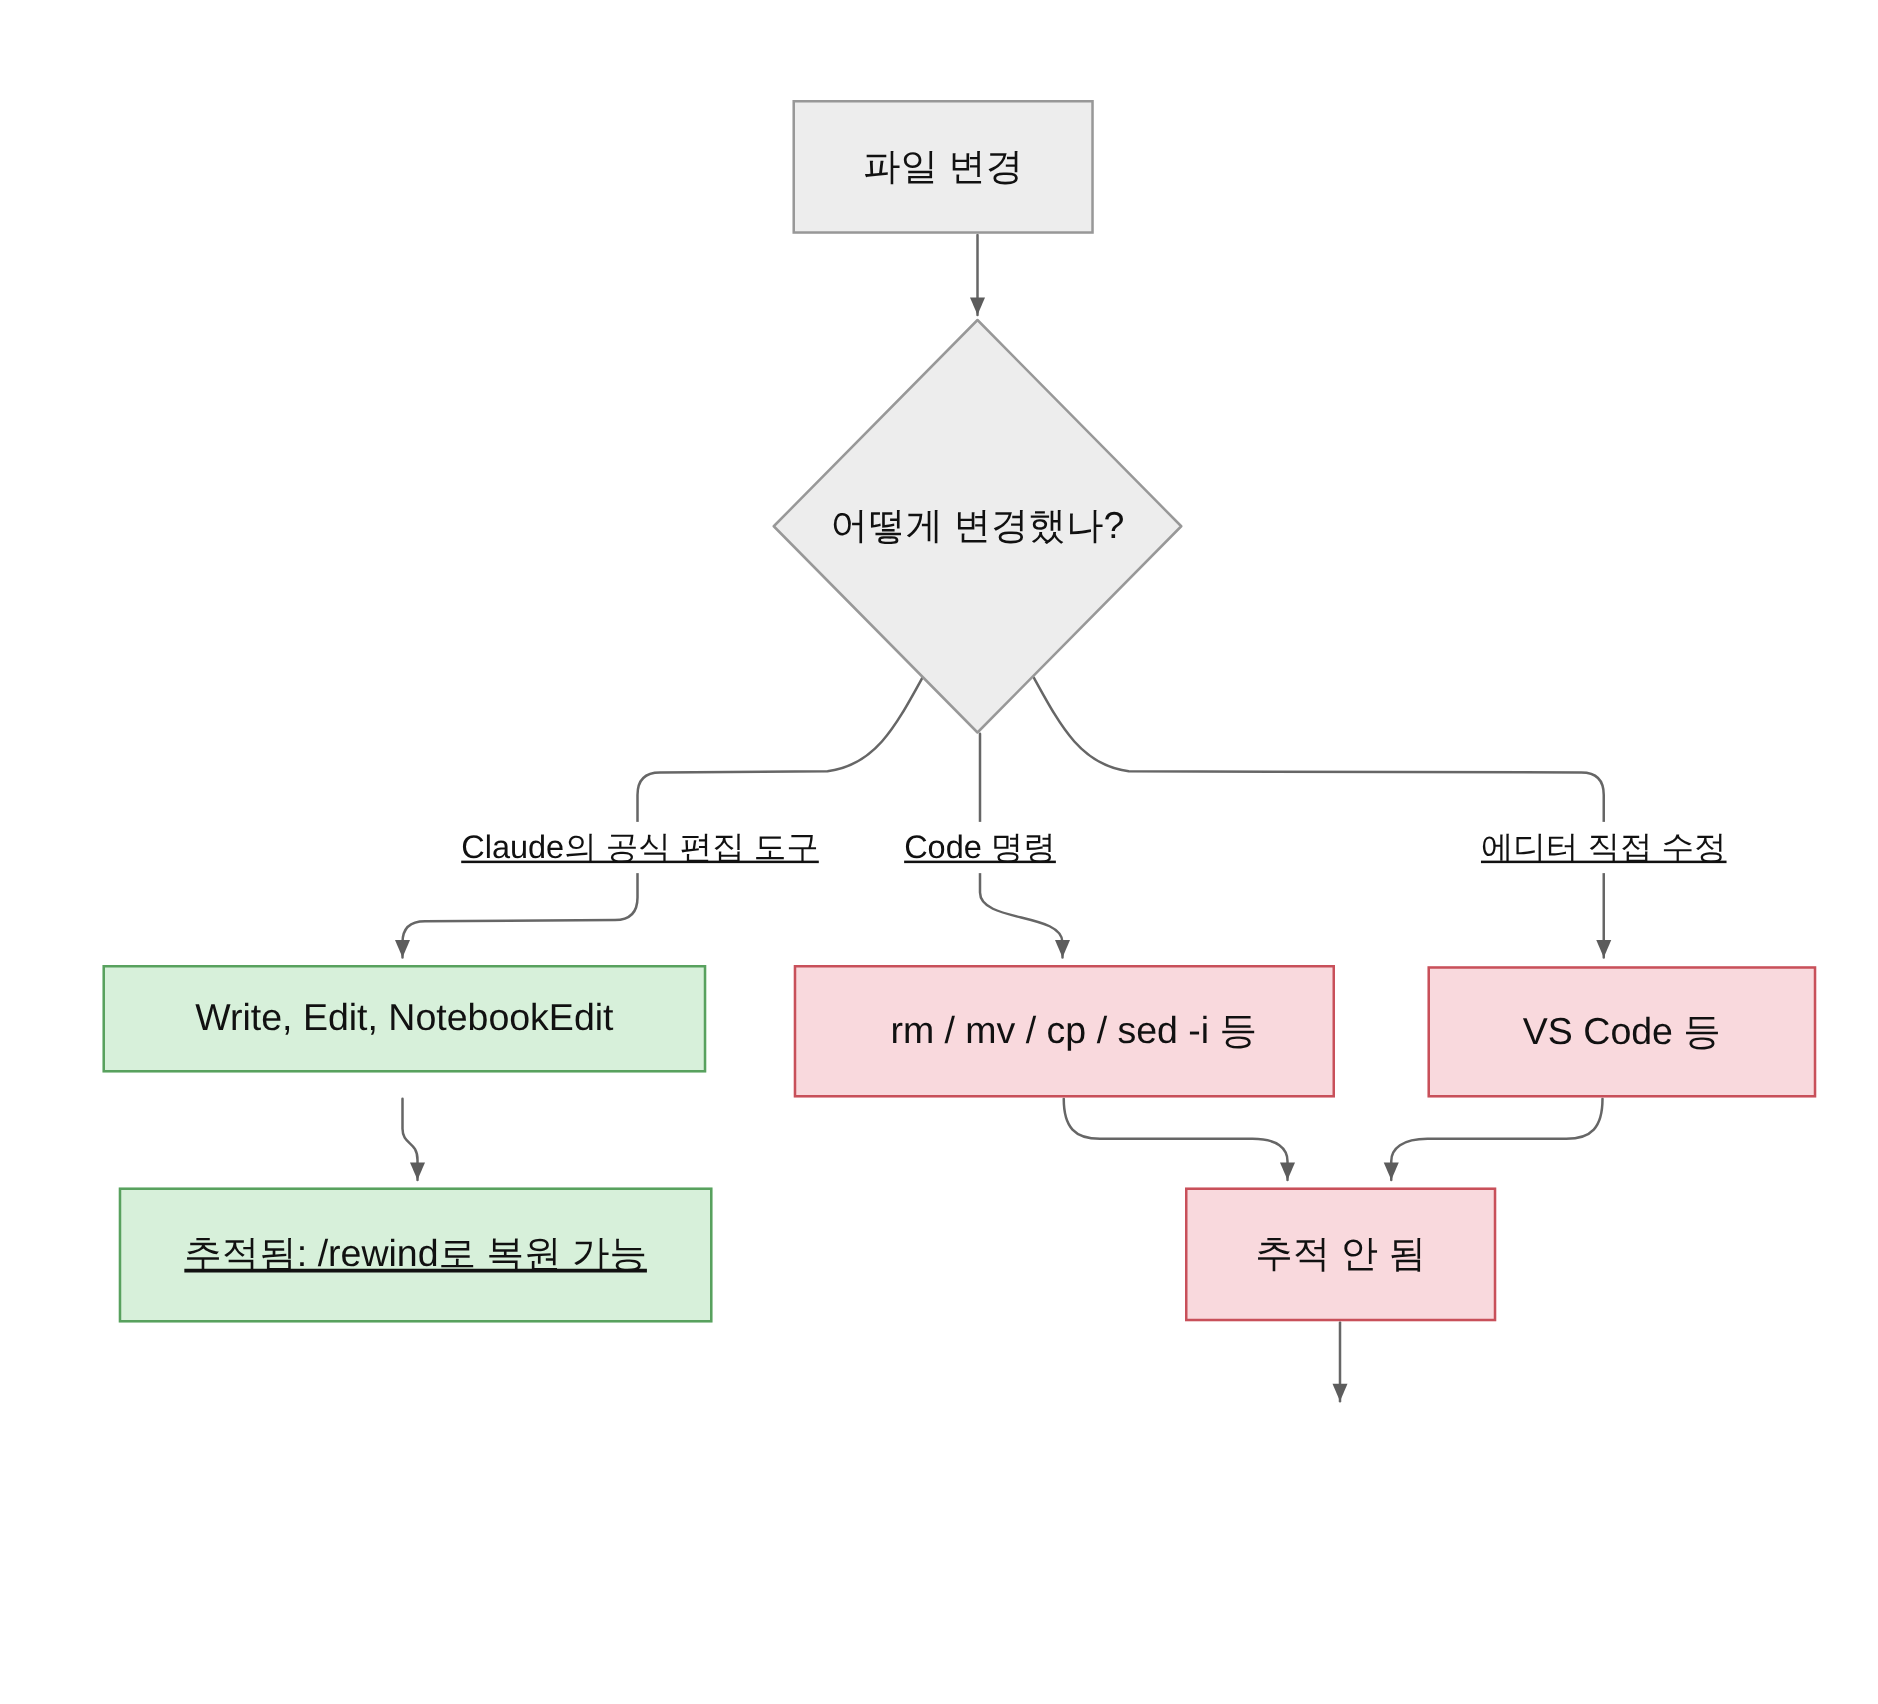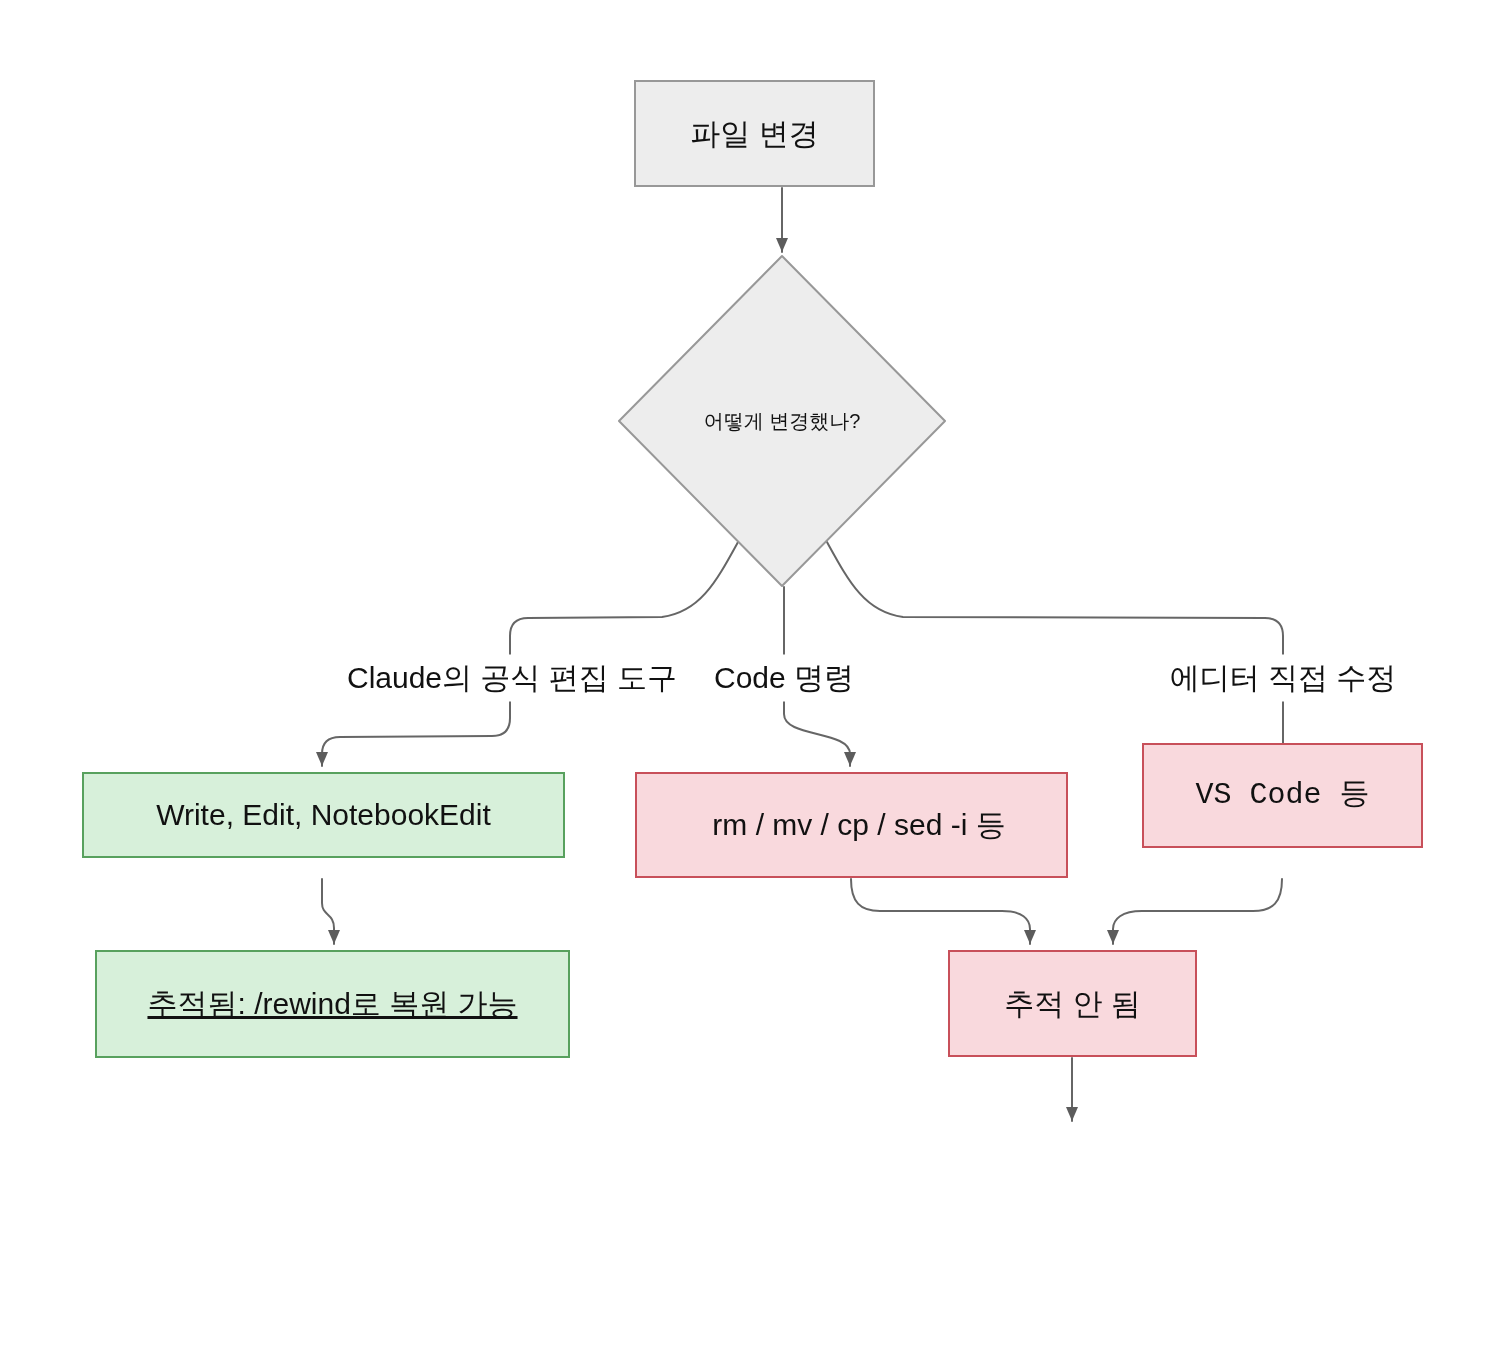--- a/index.html
+++ b/index.html
@@ -47,32 +47,33 @@
   }
   .node.gray   { background: var(--neutral-fill, #ededed); border: 2px solid var(--neutral-border, #989898); }
   .node.green  { background: var(--green-fill, #d7f0da);   border: 2px solid var(--green-border, #58a15e); }
   .node.red    { background: var(--red-fill, #f9d9dd);     border: 2px solid var(--red-border, #c8505a); }
   .node.yellow { background: var(--yellow-fill, #fdf3cf);  border: 2px solid var(--yellow-border, #d9b72a); }
   .node .lbl { padding: 0 14px; }
   .node .lbl.wrap { max-width: 452px; }
   .diamond-label {
     position: absolute;
     transform: translate(-50%, -50%);
-    font-size: 20px;
+    font-size: 30px;
     color: var(--text, #111111);
     white-space: nowrap;
   }
   .edge-label {
     position: absolute;
     transform: translate(-50%, -50%);
-    font-size: 30px;
+    font-size: 26px;
     color: var(--text, #111111);
     background: #ffffff;
     padding: 3px 10px;
     white-space: nowrap;
+    text-decoration: underline;
   }
 </style>
 </head>
 <body>
 
 <div class="canvas">
 
   <svg class="layer" viewBox="0 0 1502 1363" xmlns="http://www.w3.org/2000/svg">
     <defs>
       <marker id="arrowhead" markerUnits="userSpaceOnUse" markerWidth="22" markerHeight="22" refX="17" refY="10" orient="auto">
@@ -106,21 +107,21 @@
   <div class="diamond-label" style="left:782px; top:421px;">어떻게 변경했나?</div>
 
   <div class="node green" style="left:82px; top:772px; width:483px; height:86px;">
     <span class="lbl">Write, Edit, NotebookEdit</span>
   </div>
 
   <div class="node red" style="left:635px; top:772px; width:433px; height:106px;padding-left:15px;">
     <span class="lbl">rm / mv / cp / sed -i 등</span>
   </div>
 
-  <div class="node red" style="left:1142px; top:743px; width:281px; height:105px;font-family:Liberation Mono, monospace;">
+  <div class="node red" style="left:1142px; top:773px; width:311px; height:105px;">
     <span class="lbl">VS Code 등</span>
   </div>
 
   <div class="node green" style="left:95px; top:950px; width:475px; height:108px;text-decoration:underline;">
     <span class="lbl">추적됨: /rewind로 복원 가능</span>
   </div>
 
   <div class="node red" style="left:948px; top:950px; width:249px; height:107px;">
     <span class="lbl">추적 안 됨</span>
   </div>

